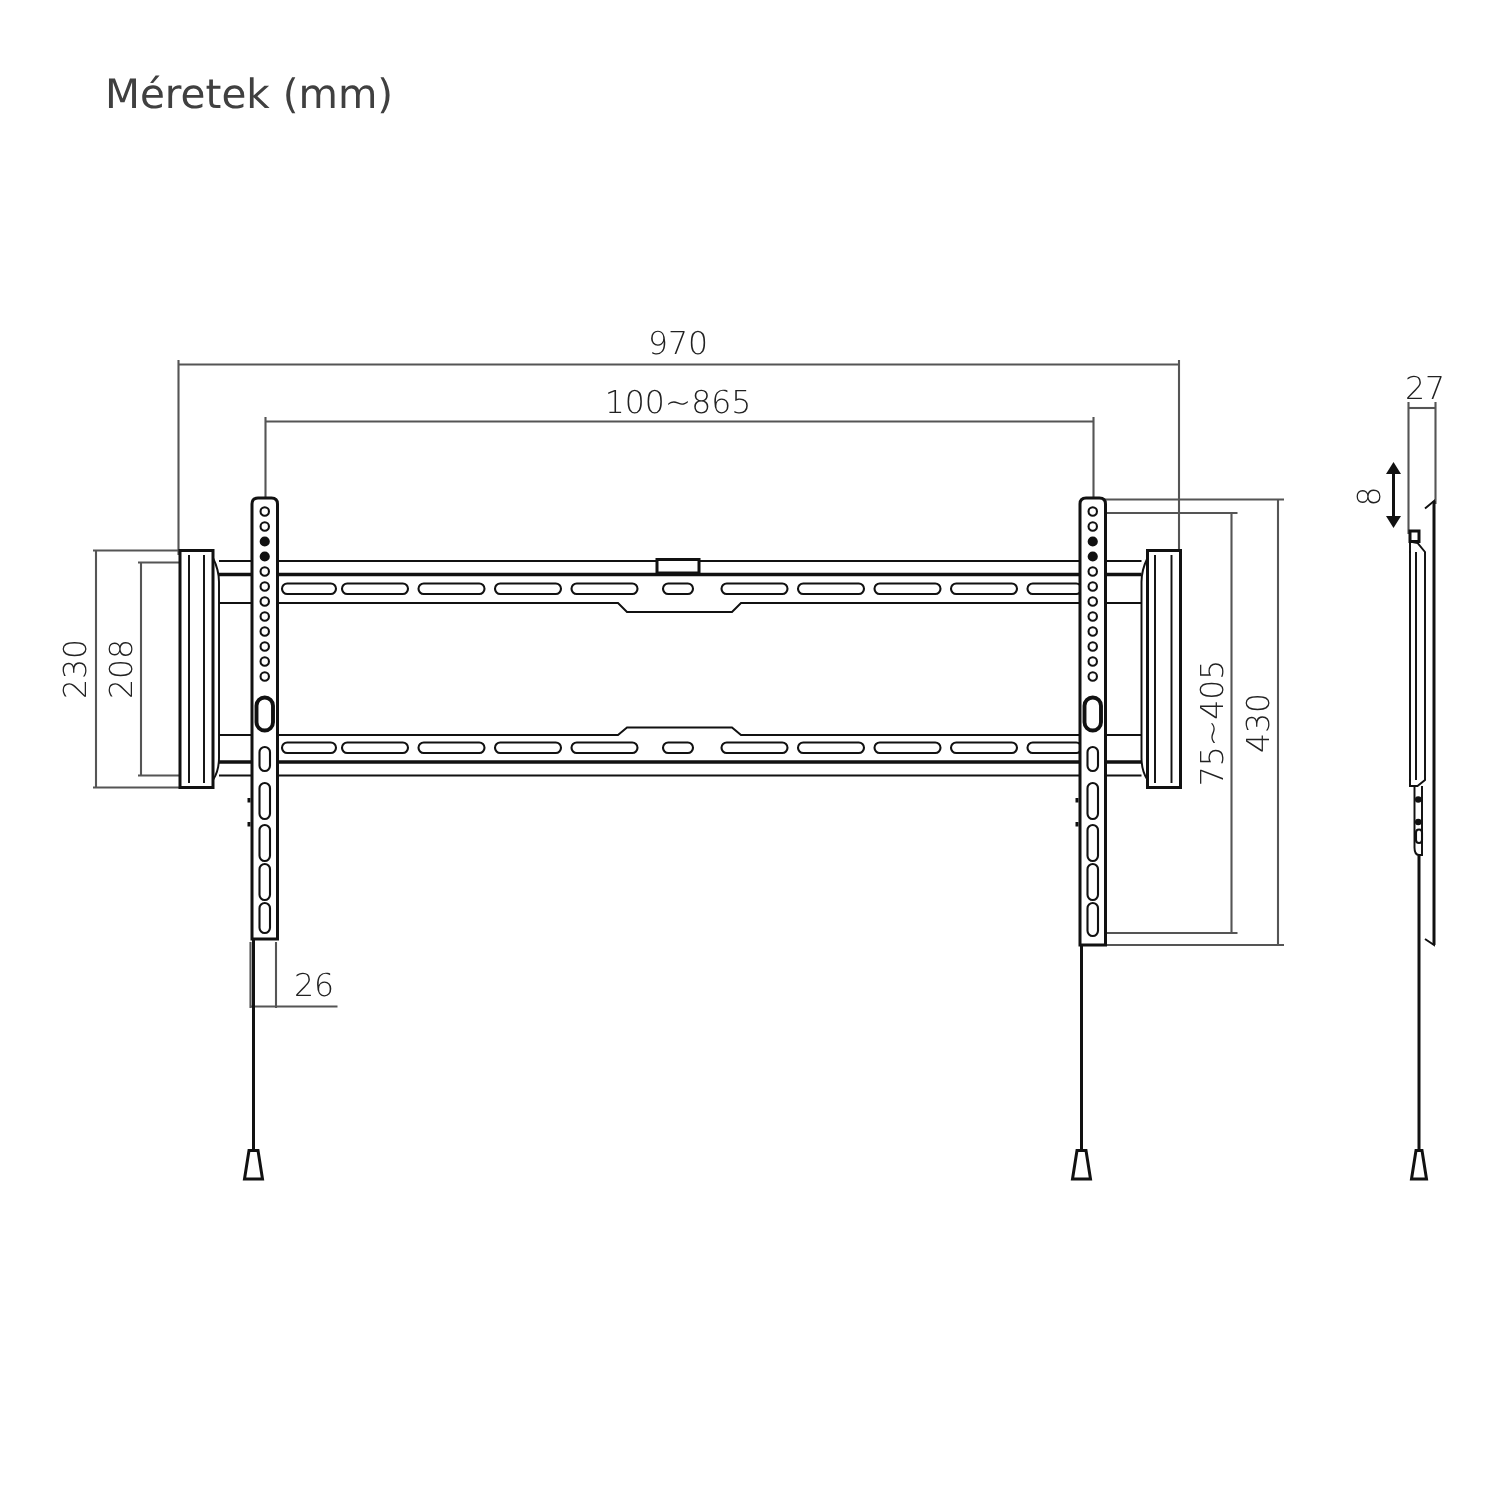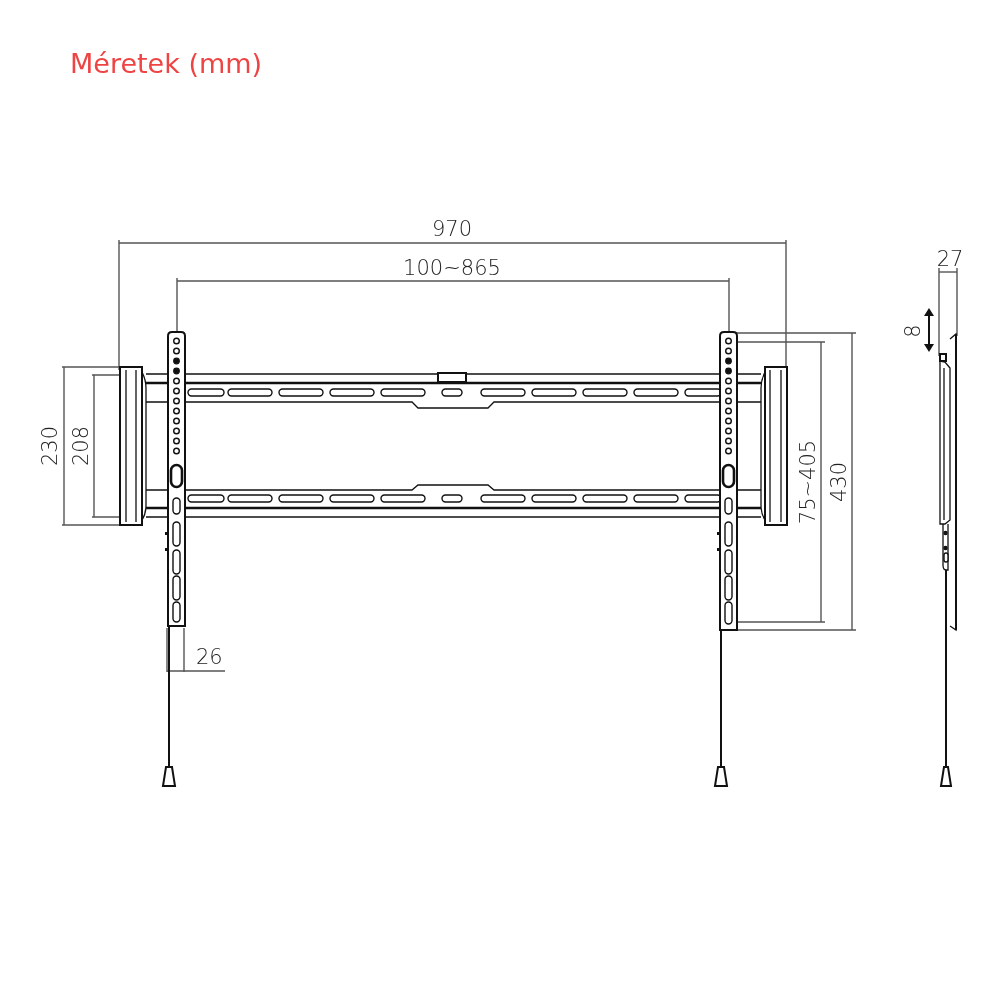--- a/index.html
+++ b/index.html
@@ -1,17 +1,17 @@
 <!DOCTYPE html>
 <html><head>
 <meta charset="utf-8">
 <style>
   html, body { margin:0; padding:0; background:#ffffff; }
   body { width:1000px; height:1000px; position:relative; overflow:hidden; font-family:"DejaVu Sans", sans-serif; }
-  .title { position:absolute; left:70px; top:48px; font-size:27px; color:#ef4444; font-family:"DejaVu Sans", sans-serif; letter-spacing:0px; }
+  .title { position:absolute; left:70px; top:48px; font-size:27px; color:#404040; font-family:"DejaVu Sans", sans-serif; letter-spacing:0px; }
   svg { position:absolute; left:0; top:0; }
   .dimtext { font-family:"DejaVu Sans", sans-serif; font-size:21px; fill:#222; font-weight:300; }
   .dim { stroke:#555; stroke-width:1.4; fill:none; }
   .part { stroke:#111; stroke-width:2; fill:#fff; }
   .thin { stroke:#111; stroke-width:1.3; fill:none; }
   .hole { stroke:#111; stroke-width:1.4; fill:#fff; }
   .holef { fill:#111; stroke:#111; stroke-width:1.2; }
 </style>
 </head>
 <body>

